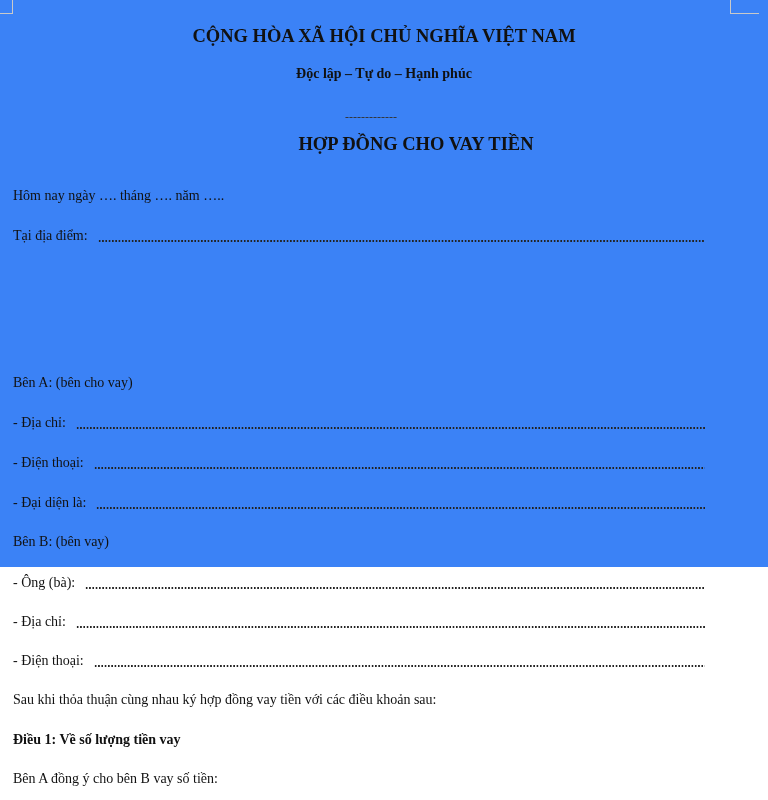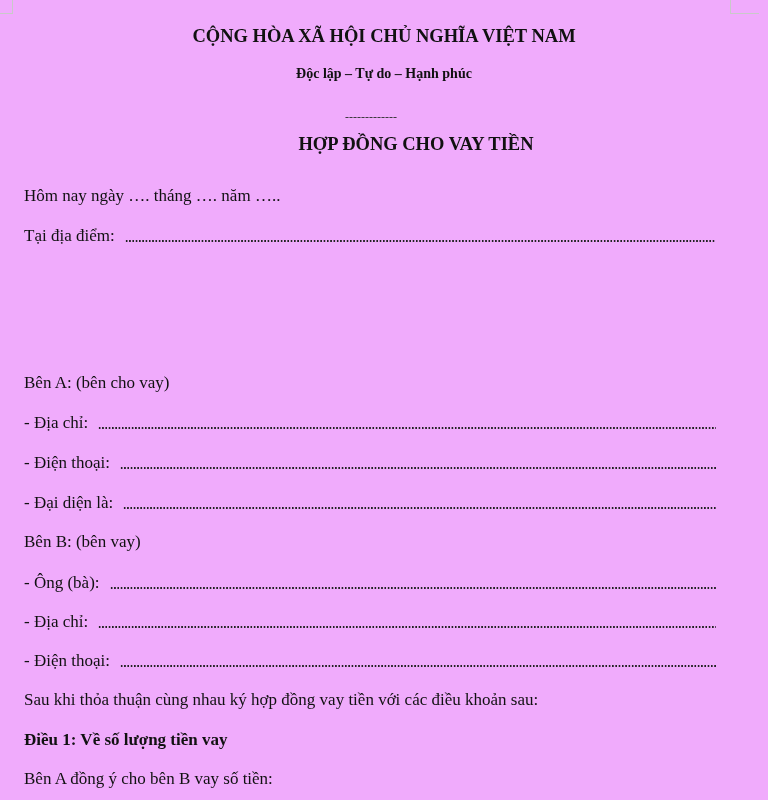--- a/index.html
+++ b/index.html
@@ -11,44 +11,44 @@
       width: 768px;
       height: 800px;
       overflow: hidden;
       position: relative;
       font-family: "Liberation Serif", "DejaVu Serif", serif;
       color: #111111;
     }
     .page {
       position: absolute;
       left: 0; top: 0;
-      width: 768px; height: 800px;
-      background: #f0abfc;
+      width: 768px; height: 567px;
+      background: #3b82f6;
     }
     .corner {
       position: absolute;
       border-color: #c9c9c9;
       border-style: solid;
       width: 0; height: 0;
     }
     .corner-tl {
       left: 0; top: 0;
       width: 12px; height: 13px;
       border-width: 0 1px 1px 0;
     }
     .corner-tr {
       left: 730px; top: 0;
       width: 28px; height: 13px;
       border-width: 0 0 1px 1px;
     }
     .line {
       position: absolute;
-      left: 24px;
+      left: 13px;
       width: 692px;
-      font-size: 17px;
+      font-size: 14px;
       line-height: 22px;
       white-space: nowrap;
     }
     .center {
       left: 0;
       width: 768px;
       text-align: center;
       font-weight: bold;
     }
     .title { font-size: 18.5px; }

